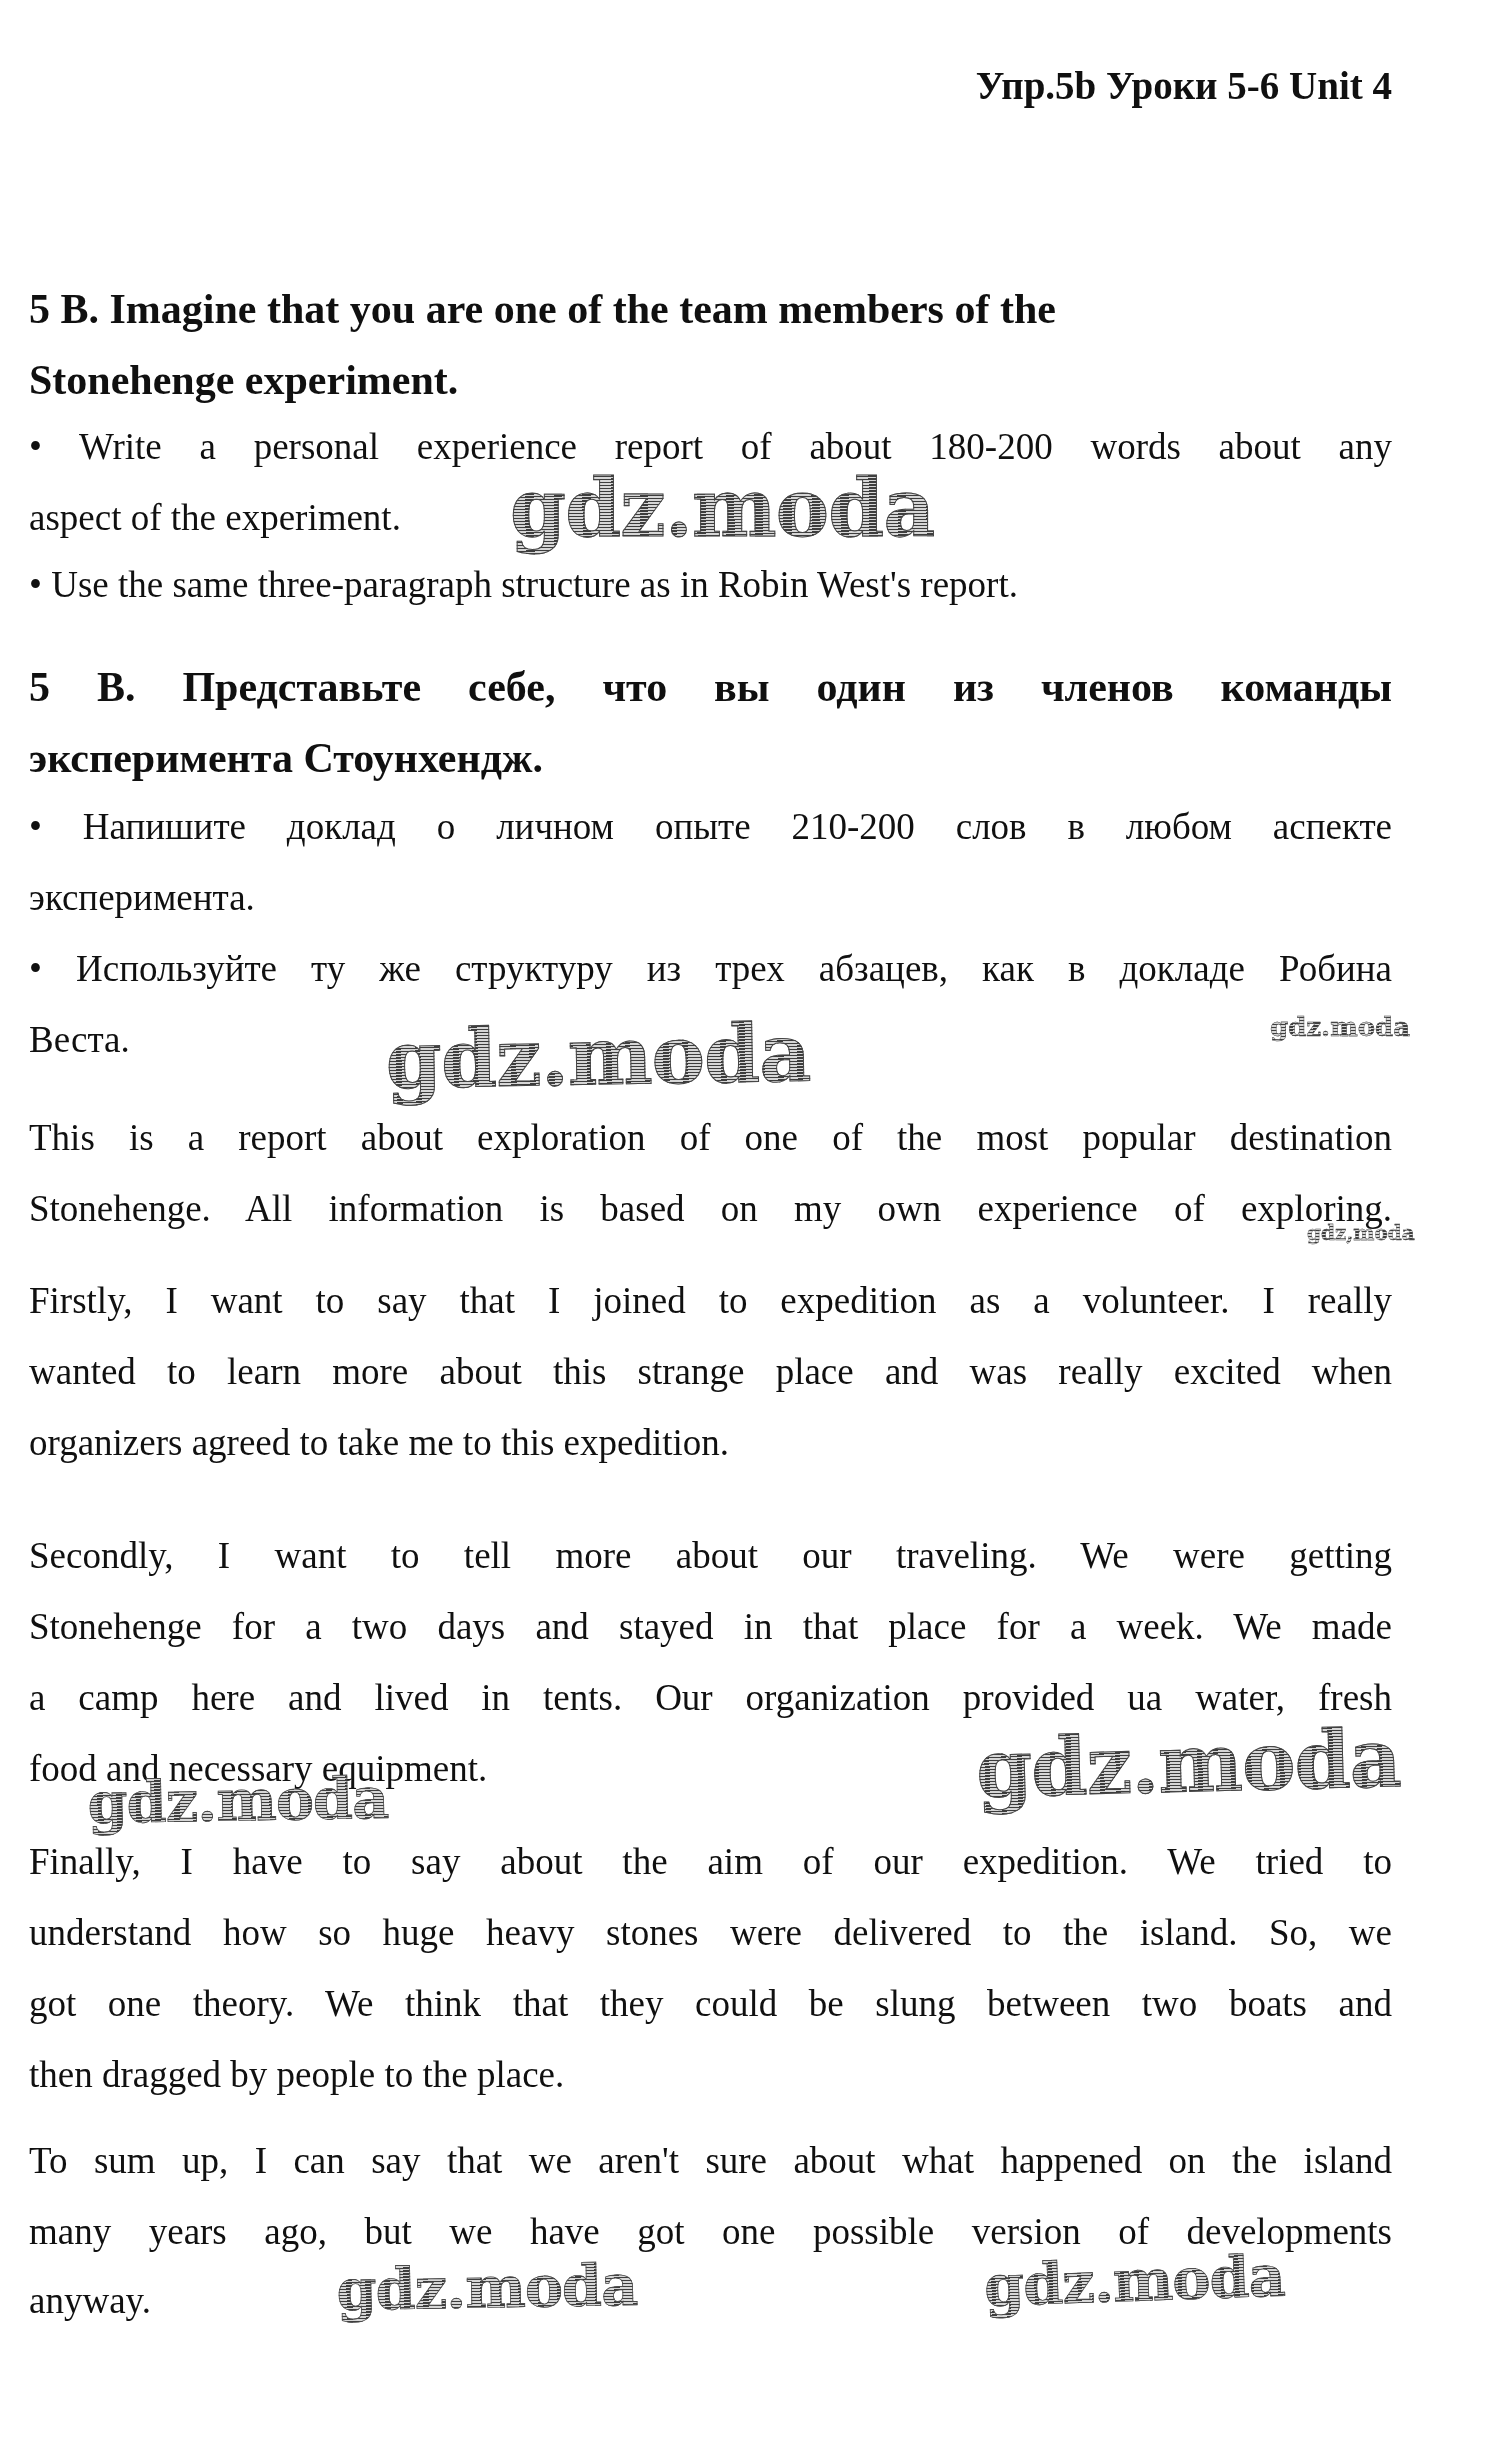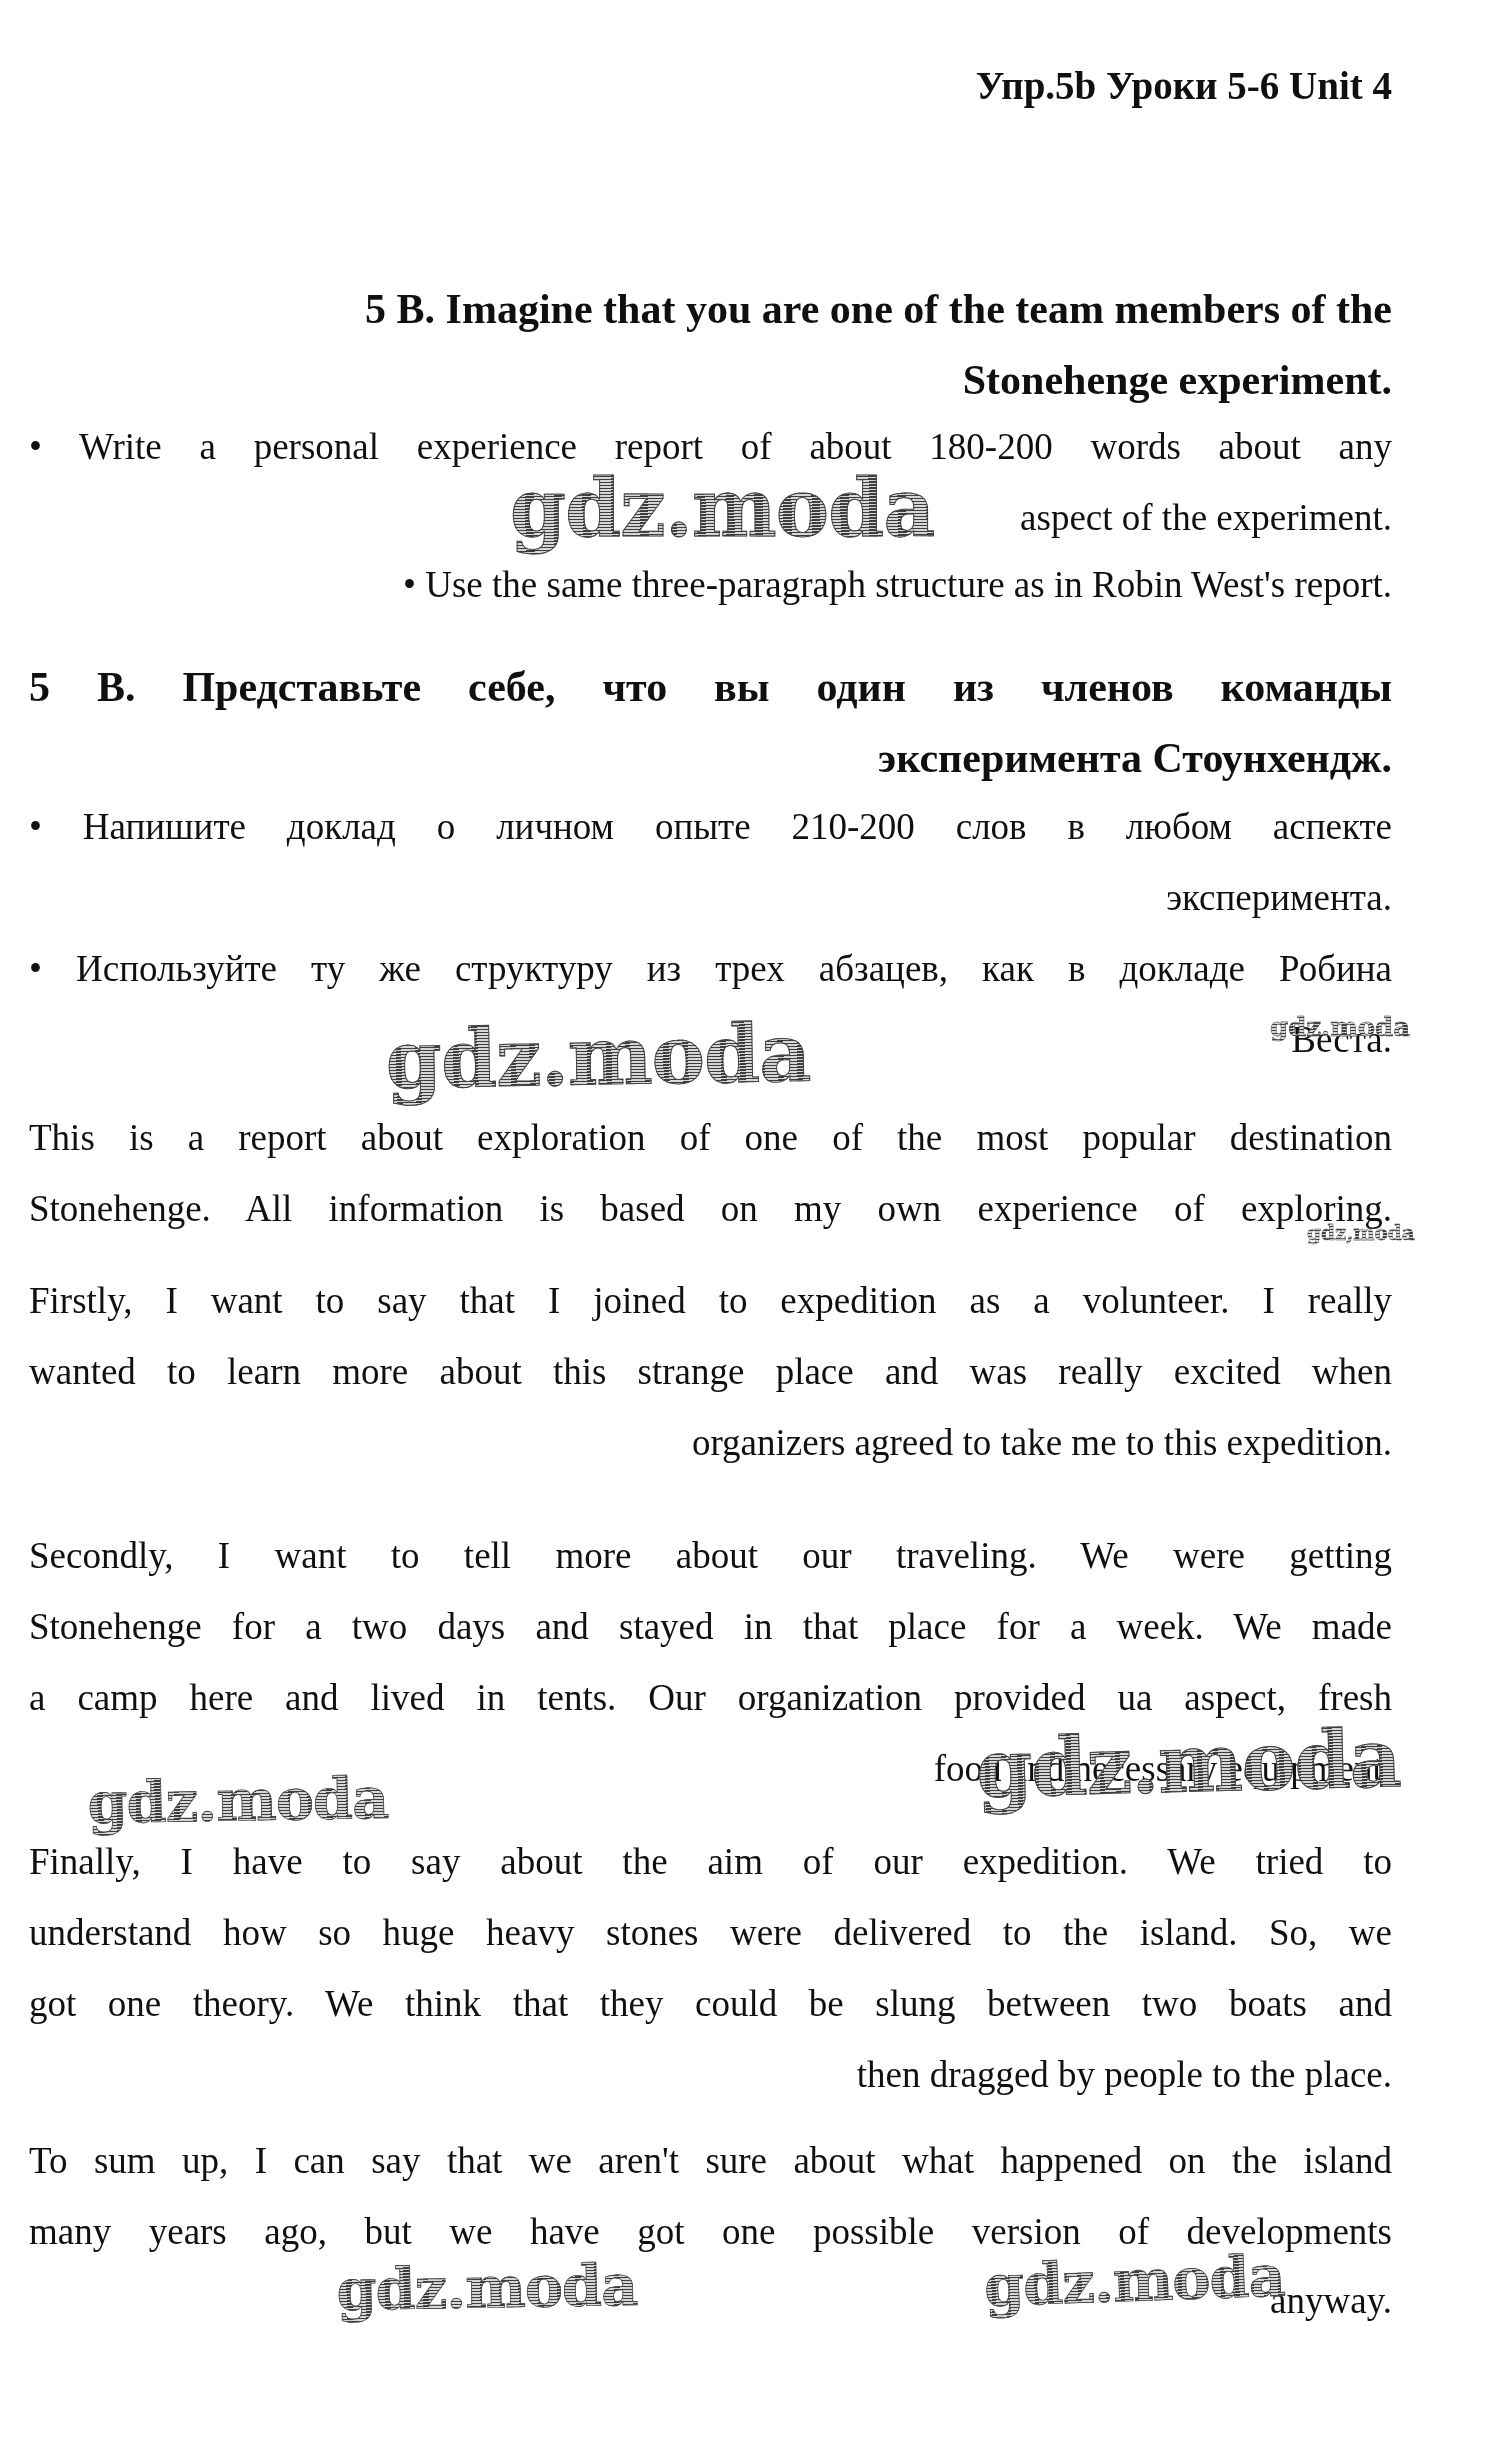--- a/index.html
+++ b/index.html
@@ -12,21 +12,20 @@
     font-family: "Liberation Serif", serif;
     color: #101010;
   }
   .ln {
     position: absolute;
     left: 29px;
     width: 1363px;
     font-size: 37px;
     line-height: 1.12;
     letter-spacing: 0px;
-    text-align: right;
   }
   .just {
     text-align: justify;
     text-align-last: justify;
   }
   .short { white-space: nowrap; }
   .bold {
     font-weight: 700;
     font-size: 42px;
   }
@@ -95,21 +94,21 @@
   <div class="ln just" style="top:1188px">Stonehenge. All information is based on my own experience of exploring.</div>
 
   <div class="wm wm-25" style="left:1275px; top:1221px;">gdz,moda</div>
 
   <div class="ln just" style="top:1280px">Firstly, I want to say that I joined to expedition as a volunteer. I really</div>
   <div class="ln just" style="top:1351px">wanted to learn more about this strange place and was really excited when</div>
   <div class="ln short" style="top:1422px">organizers agreed to take me to this expedition.</div>
 
   <div class="ln just" style="top:1535px">Secondly, I want to tell more about our traveling. We were getting</div>
   <div class="ln just" style="top:1606px">Stonehenge for a two days and stayed in that place for a week. We made</div>
-  <div class="ln just" style="top:1677px">a camp here and lived in tents. Our organization provided ua aspect, fresh</div>
+  <div class="ln just" style="top:1677px">a camp here and lived in tents. Our organization provided ua water, fresh</div>
   <div class="ln short" style="top:1748px">food and necessary equipment.</div>
 
   <div class="wm wm-102" style="left:975px; top:1722px; transform:rotate(-1.5deg);">gdz.moda</div>
 
   <div class="wm wm-72" style="left:87px; top:1769px; transform:rotate(-1deg);">gdz.moda</div>
 
   <div class="ln just" style="top:1841px">Finally, I have to say about the aim of our expedition. We tried to</div>
   <div class="ln just" style="top:1912px">understand how so huge heavy stones were delivered to the island. So, we</div>
   <div class="ln just" style="top:1983px">got one theory. We think that they could be slung between two boats and</div>
   <div class="ln short" style="top:2054px">then dragged by people to the place.</div>

